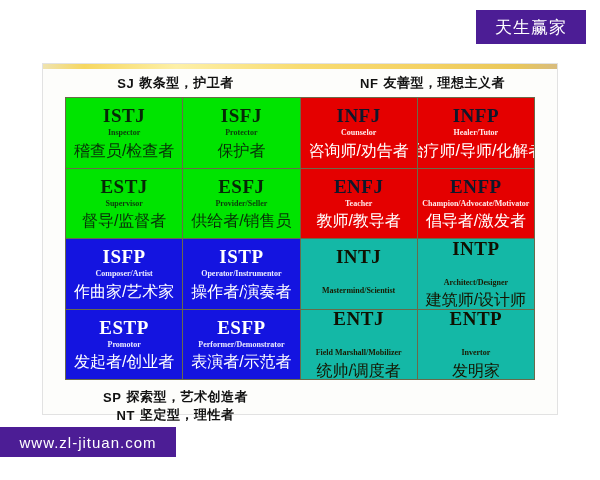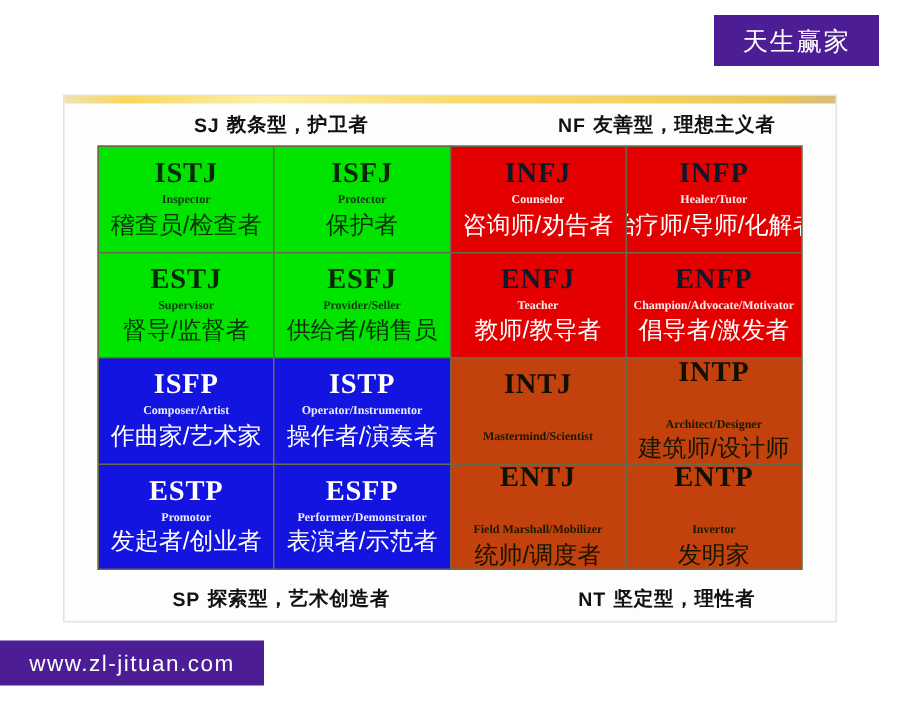--- a/index.html
+++ b/index.html
@@ -32,26 +32,26 @@
     box-shadow:0 0 0 1px #e2e2e2;
     z-index:10;
   }
   #gold-bar{
     position:absolute;left:0;top:0;width:100%;height:5px;
     background:linear-gradient(90deg,#efe3b0 0%,#f6d760 8%,#fdf0a8 26%,#f8dc72 50%,#f4d264 74%,#e9c75a 92%,#d8bc7e 100%);
   }
 
   
   .caption-row{
-    position:absolute;left:16px;width:100%;
+    position:absolute;left:4px;width:100%;
     display:flex;
     font-size:13px;font-weight:bold;color:#111;text-align:right;
   }
   #caption-top{ top:8px; height:22px; }
-  #caption-bottom{ bottom:4px; height:22px; }
+  #caption-bottom{ bottom:4px; height:22px;flex-direction:column; }
   .caption-cell{
     width:50%;
     display:flex;align-items:center;justify-content:center;
     letter-spacing:.5px;
   }
   .caption-cell span.code{ margin-right:5px; }
 
   
   #grid{
     position:absolute;
@@ -104,21 +104,21 @@
   .q-nf{ background:#e40000; color:#ffffff; }
   .q-nf .code{ color:#0f172a; }
   .q-nf .en{ color:#ffe9e9; }
   .q-nf .cn{ color:#ffffff; }
 
   .q-sp{ background:#1414e0; color:#ffffff; }
   .q-sp .code{ color:#ffffff; }
   .q-sp .en{ color:#ececff; }
   .q-sp .cn{ color:#ffffff; }
 
-  .q-nt{ background:#c2410c; color:#1a1a00; }
+  .q-nt{ background:#14b8a6; color:#1a1a00; }
   .q-nt .code{ color:#101000; }
   .q-nt .en{ color:#1a1a00;margin-top:17px; }
   .q-nt .cn{ color:#151500; }
 </style>
 </head>
 <body>
 
 <div class="wm" id="wm-top">
   <span>天生赢家</span>
 </div>

